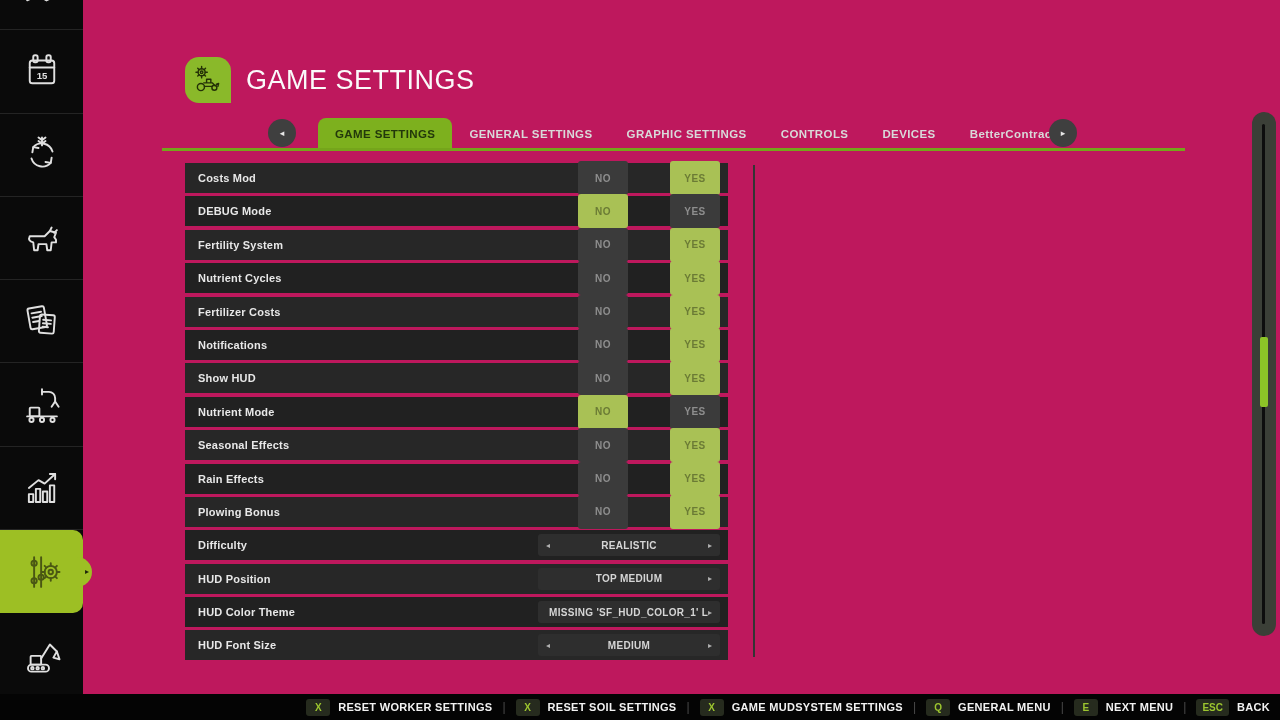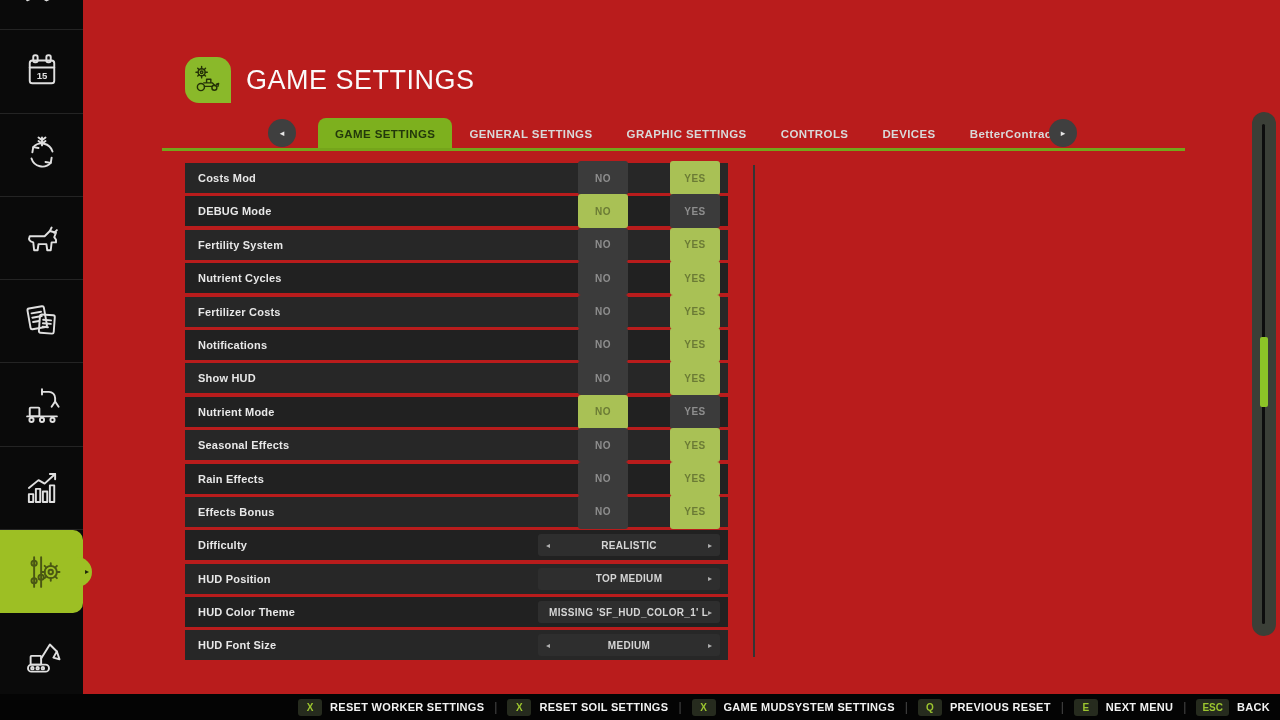--- a/index.html
+++ b/index.html
@@ -1,17 +1,17 @@
 <!DOCTYPE html>
 <html><head>
 <meta charset="utf-8">
 <style>
   html,body{margin:0;padding:0;background:#000;}
   *{box-sizing:border-box;}
-  .screen{position:relative;width:1280px;height:720px;background:#b91c1c;overflow:hidden;
+  .screen{position:relative;width:1280px;height:720px;background:#be185d;overflow:hidden;
     font-family:"Liberation Sans",sans-serif;}
 
   
   .sidebar{position:absolute;left:0;top:0;width:83px;height:694px;background:#0a0a0a;}
   .side-cell{position:relative;width:83px;height:83.3px;display:flex;align-items:center;justify-content:center;
     border-bottom:1px solid #242424;cursor:pointer;}
   .side-cell:first-child{margin-top:-53px;}
   .side-cell svg{width:42px;height:42px;}
   .side-cell.active{background:#9dbf24;border-bottom:none;border-radius:0 10px 10px 0;z-index:2;}
   .side-cell.active svg path,.side-cell.active svg rect,.side-cell.active svg circle,
@@ -286,21 +286,21 @@
       <div class="row even">
         <div class="row-label">Rain Effects</div>
         <div class="row-control">
           <div class="toggle">
             <button class="tbtn">NO</button>
             <button class="tbtn on">YES</button>
           </div>
         </div>
       </div>
       <div class="row odd">
-        <div class="row-label">Effects Bonus</div>
+        <div class="row-label">Plowing Bonus</div>
         <div class="row-control">
           <div class="toggle">
             <button class="tbtn">NO</button>
             <button class="tbtn on">YES</button>
           </div>
         </div>
       </div>
       <div class="row even">
         <div class="row-label">Difficulty</div>
         <div class="row-control">
@@ -358,21 +358,21 @@
         <span class="f-label">RESET SOIL SETTINGS</span>
       </div>
       <span class="f-sep">|</span>
       <div class="f-item">
         <span class="f-key">X</span>
         <span class="f-label">GAME MUDSYSTEM SETTINGS</span>
       </div>
       <span class="f-sep">|</span>
       <div class="f-item">
         <span class="f-key">Q</span>
-        <span class="f-label">PREVIOUS RESET</span>
+        <span class="f-label">GENERAL MENU</span>
       </div>
       <span class="f-sep">|</span>
       <div class="f-item">
         <span class="f-key">E</span>
         <span class="f-label">NEXT MENU</span>
       </div>
       <span class="f-sep">|</span>
       <div class="f-item">
         <span class="f-key">ESC</span>
         <span class="f-label">BACK</span>

